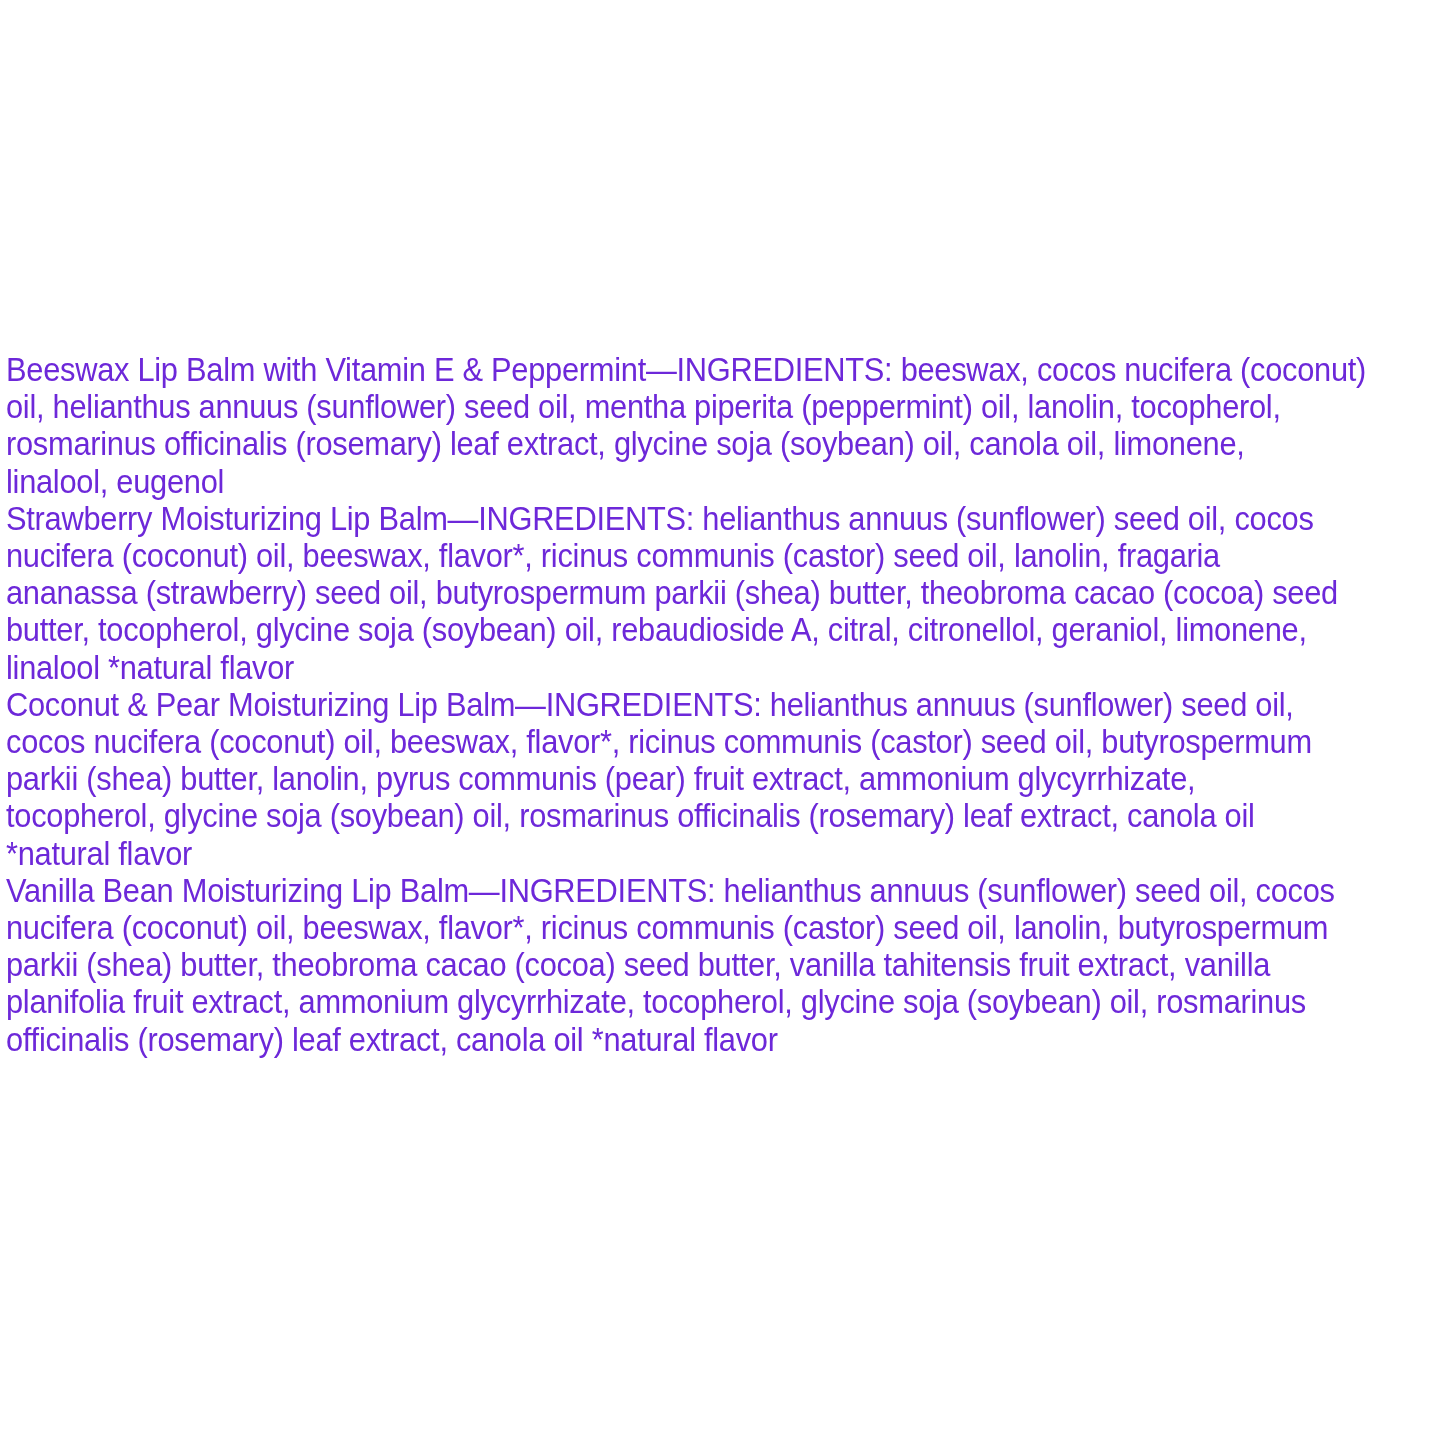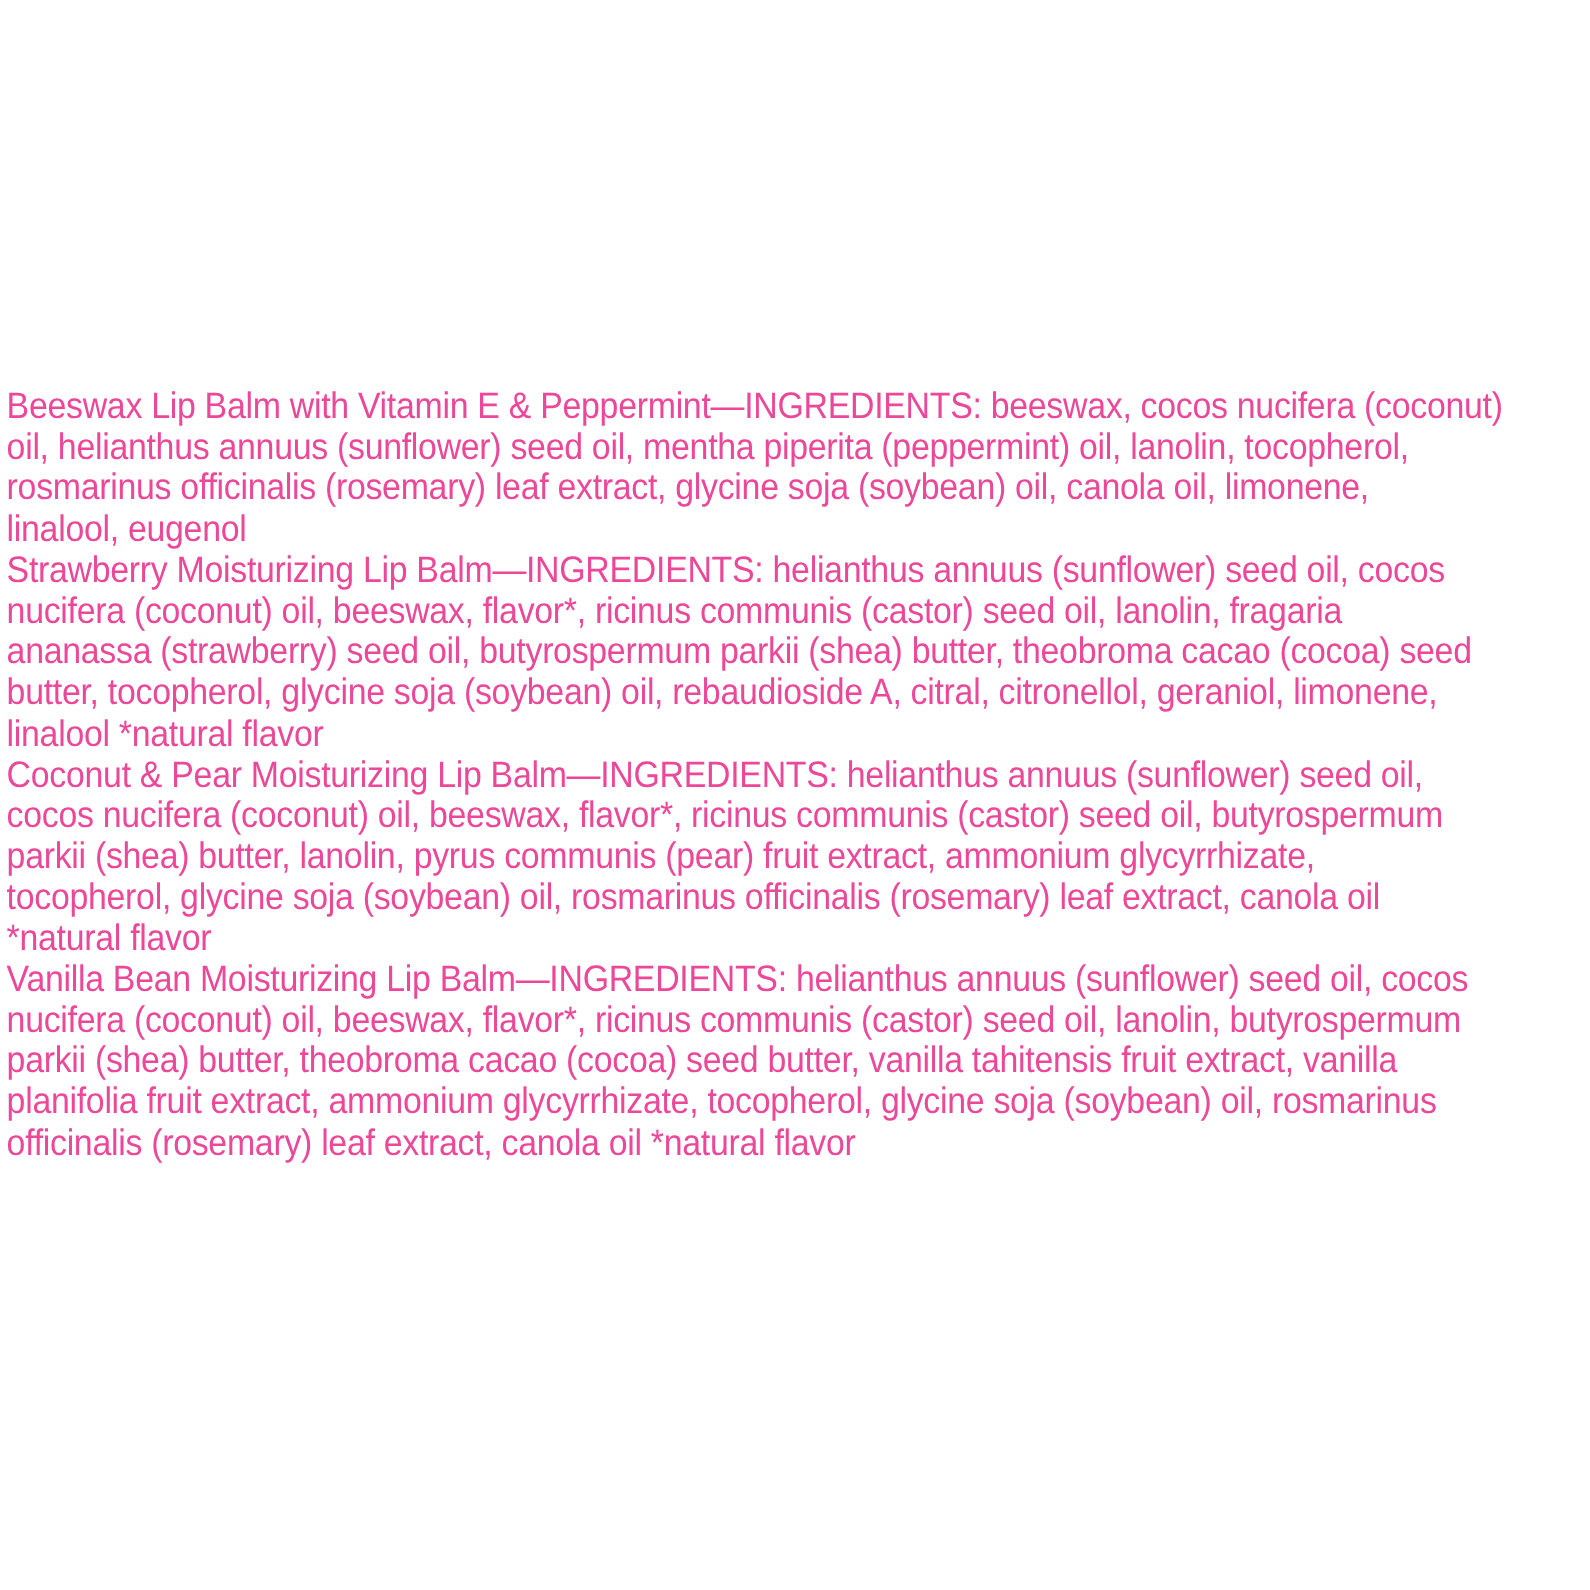--- a/index.html
+++ b/index.html
@@ -14,21 +14,21 @@
     position: relative;
     width: 1445px;
     height: 1445px;
     background: #ffffff;
   }
   .ingredients-label {
     position: absolute;
     left: 6px;
     top: 351px;
     width: 1439px;
-    color: #ec4899;
+    color: #6d28d9;
     font-family: "Liberation Sans", "DejaVu Sans", sans-serif;
     font-size: 33.5px;
     line-height: 37.2px;
     letter-spacing: -0.3px;
   }
   .label-line {
     white-space: nowrap;
     transform: scaleX(0.92);
     transform-origin: 0 0;
   }

